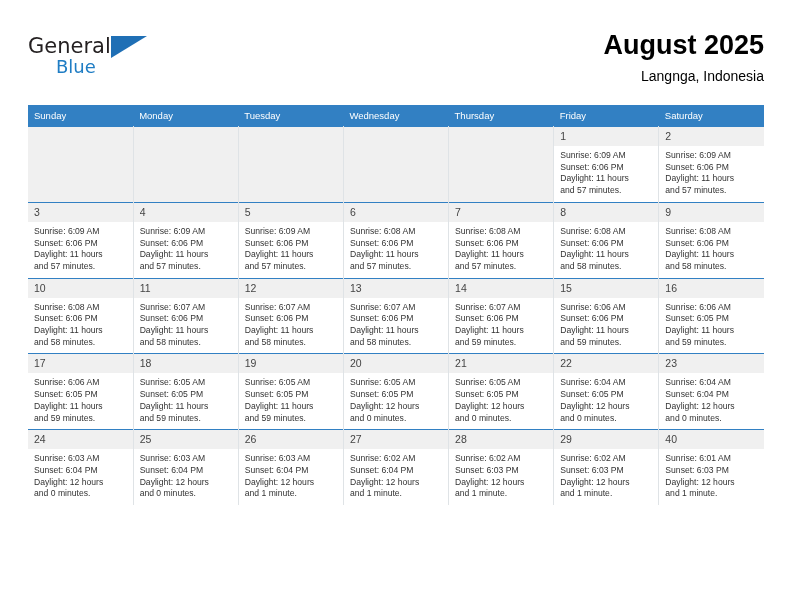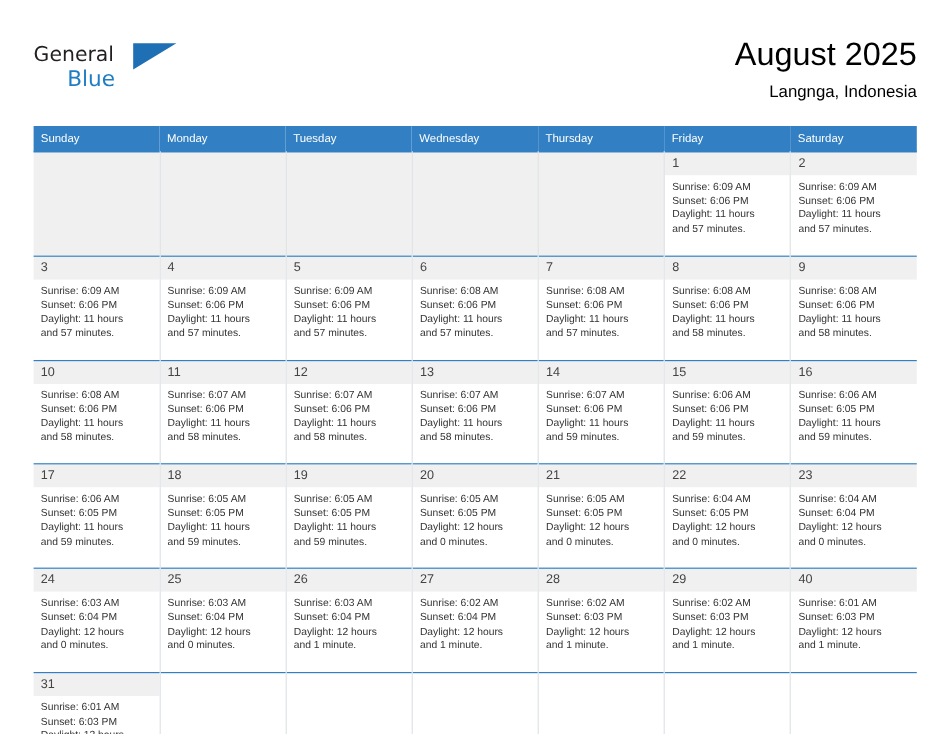--- a/index.html
+++ b/index.html
@@ -33,21 +33,21 @@
     position: absolute;
     left: 0;
     top: 6px;
     width: 170px;
     height: 56px;
   }
   .logo-general {
     position: absolute;
     left: 0;
     top: 0;
-    font-size: 17px;
+    font-size: 21px;
     color: #231f20;
     letter-spacing: 0px;
     line-height: 24px;
     font-family: "DejaVu Sans", sans-serif;
   }
   .logo-triangle {
     position: absolute;
     left: 83px;
     top: 2px;
     width: 0;
@@ -69,20 +69,21 @@
     position: absolute;
     right: 0;
     top: 0;
     text-align: right;
   }
   .cal-title {
     font-size: 27px;
     color: #000000;
     line-height: 34px;
     white-space: nowrap;
+    font-weight: bold;
   }
   .cal-subtitle {
     font-size: 14px;
     color: #000000;
     line-height: 20px;
     margin-top: 4px;
     white-space: nowrap;
   }
 
   
@@ -119,21 +120,21 @@
     height: 71px;
   }
   .daynum {
     background: #f0f0f0;
     font-size: 10.5px;
     color: #444444;
     padding: 4px 0 4px 6px;
     line-height: 11px;
   }
   .daybody {
-    padding: 4px 5px 16px 6px;
+    padding: 4px 5px 5px 6px;
     font-size: 8.6px;
     line-height: 11.7px;
     color: #333333;
   }
   .daybody div {
     white-space: nowrap;
   }
   td.empty {
     background: #f0f0f0;
   }
@@ -453,33 +454,16 @@
           <td>
             <div class="daynum">40</div>
             <div class="daybody">
               <div>Sunrise: 6:01 AM</div>
               <div>Sunset: 6:03 PM</div>
               <div>Daylight: 12 hours</div>
               <div>and 1 minute.</div>
             </div>
           </td>
         </tr>
-        <tr class="week-row">
-          <td>
-            <div class="daynum">31</div>
-            <div class="daybody">
-              <div>Sunrise: 6:01 AM</div>
-              <div>Sunset: 6:03 PM</div>
-              <div>Daylight: 12 hours</div>
-              <div>and 2 minutes.</div>
-            </div>
-          </td>
-          <td class="blank"></td>
-          <td class="blank"></td>
-          <td class="blank"></td>
-          <td class="blank"></td>
-          <td class="blank"></td>
-          <td class="blank"></td>
-        </tr>
       </tbody>
   </table>
 
 </div>
 
 </body></html>

